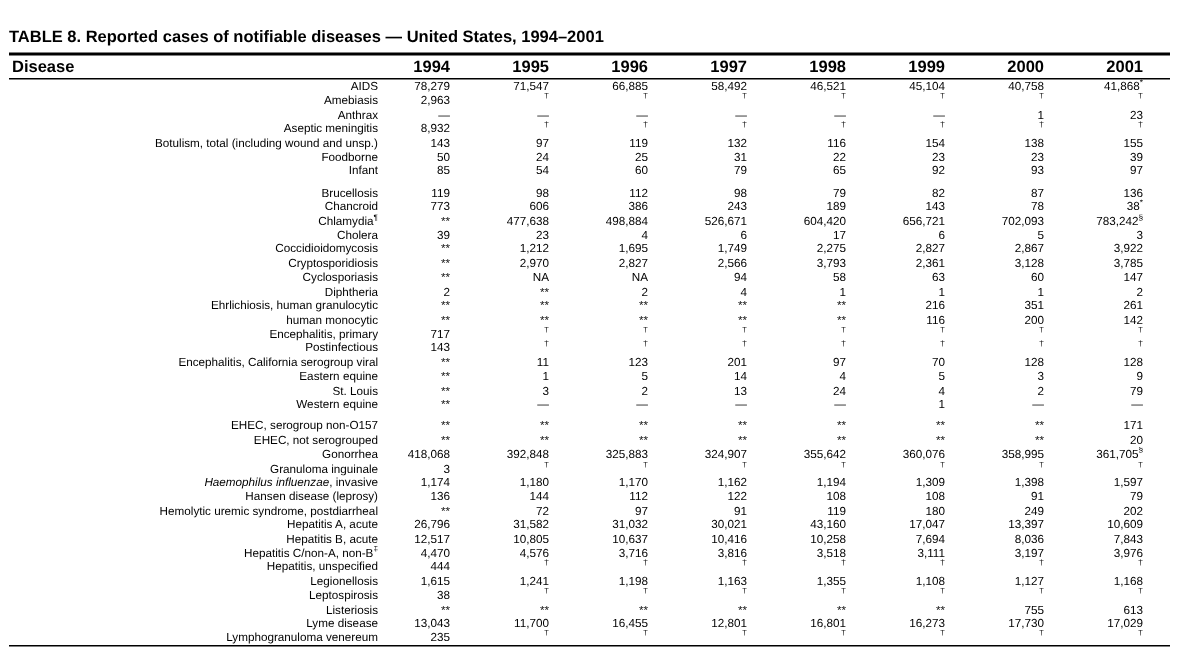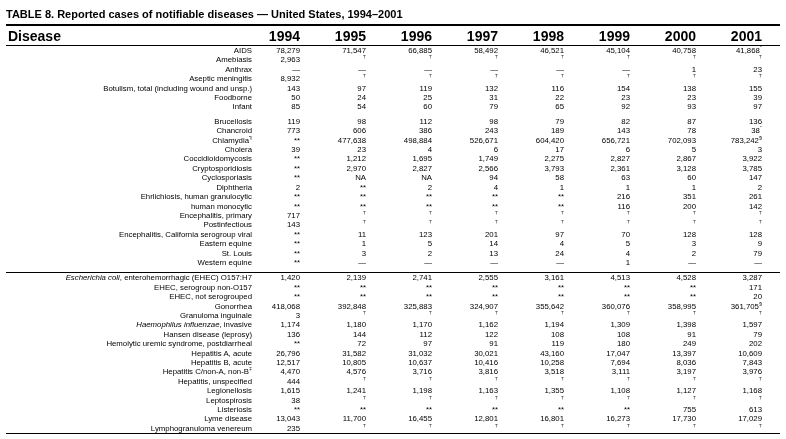--- a/index.html
+++ b/index.html
@@ -3,40 +3,40 @@
 <meta charset="utf-8">
 <style>
   html, body {
     margin: 0; padding: 0;
     width: 786px; height: 439px;
     background: #ffffff;
     color: #000000;
     font-family: "Liberation Sans", sans-serif;
     overflow: hidden;
   }
-  .page { padding: 4px 6px 0 6px; }
+  .page { padding: 15px 6px 0 6px; }
   .title-block {
     border-bottom: 2.5px solid #000;
     padding-bottom: 2px;
   }
   .title {
     font-size: 11px;
     font-weight: bold;
     white-space: nowrap;
   }
   table {
     width: 774px;
     border-collapse: collapse;
     table-layout: fixed;
     border-bottom: 1px solid #000;
   }
   col.c-disease { width: 246px; }
   col.c-year { width: 66px; }
   thead th {
-    font-size: 14px;
+    font-size: 11px;
     font-weight: bold;
     text-align: right;
     padding: 2px 18px 1px 0;
     border-bottom: 1px solid #000;
     white-space: nowrap;
   }
   thead th.disease {
     text-align: left;
     padding: 2px 0 1px 2px;
   }
@@ -345,31 +345,20 @@
           <td class="val">—</td>
           <td class="val">—</td>
           <td class="val">—</td>
           <td class="val">1</td>
           <td class="val">—</td>
           <td class="val">—</td>
         </tr>
         <tr class="spacer">
           <td colspan="9"></td>
         </tr>
-        <tr class="rule-above">
-          <td class="disease"><i>Escherichia coli</i>, enterohemorrhagic (EHEC) O157:H7</td>
-          <td class="val">1,420</td>
-          <td class="val">2,139</td>
-          <td class="val">2,741</td>
-          <td class="val">2,555</td>
-          <td class="val">3,161</td>
-          <td class="val">4,513</td>
-          <td class="val">4,528</td>
-          <td class="val">3,287</td>
-        </tr>
         <tr>
           <td class="disease indent">EHEC, serogroup non-O157</td>
           <td class="val">**</td>
           <td class="val">**</td>
           <td class="val">**</td>
           <td class="val">**</td>
           <td class="val">**</td>
           <td class="val">**</td>
           <td class="val">**</td>
           <td class="val">171</td>

